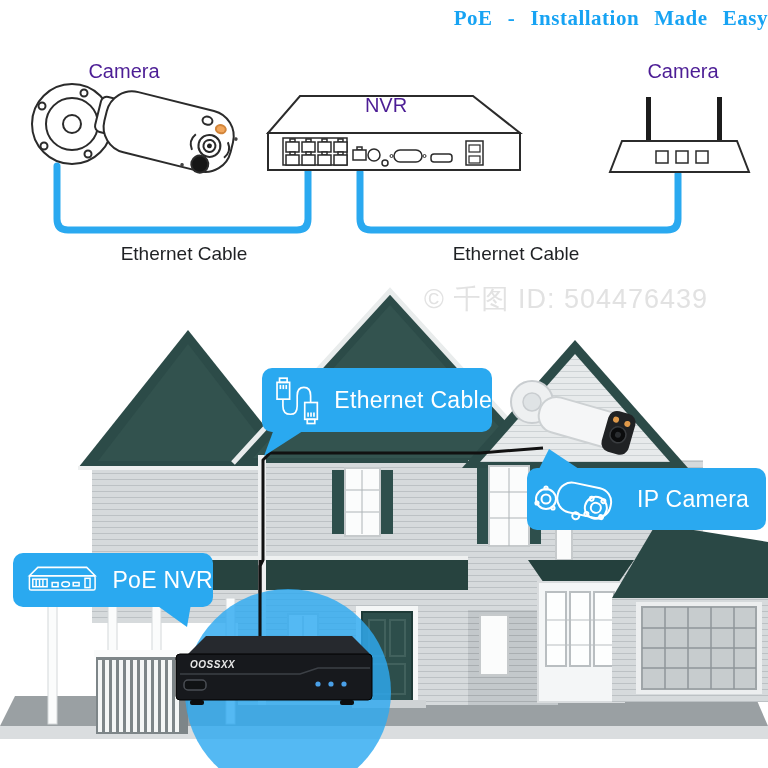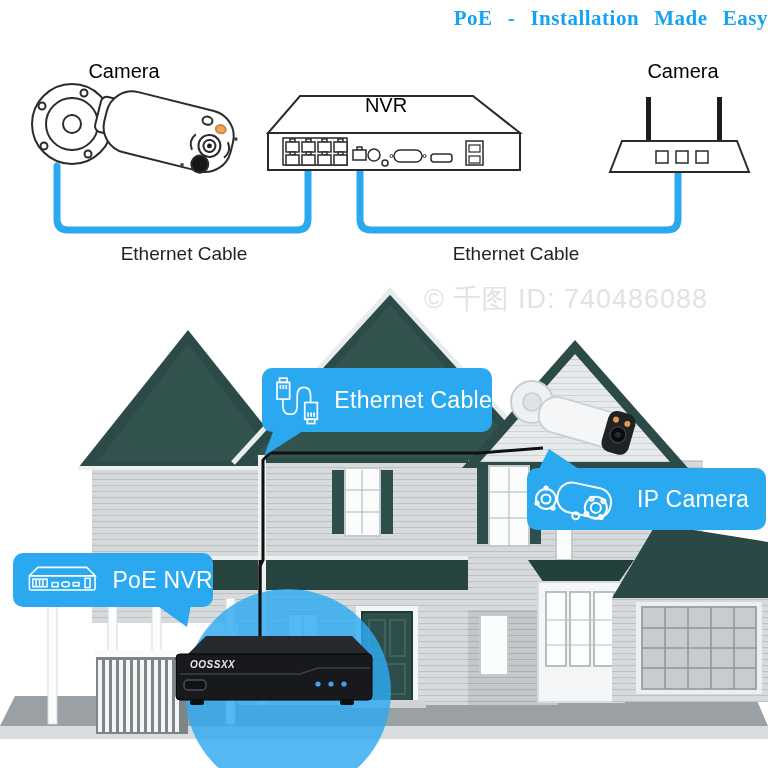--- a/index.html
+++ b/index.html
@@ -1,21 +1,21 @@
 <!DOCTYPE html>
 <html><head>
 <meta charset="utf-8">
 <style>
   html,body{margin:0;padding:0;background:#fff;}
   .stage{position:relative;width:768px;height:768px;background:#ffffff;overflow:hidden;
          font-family:"Liberation Sans",sans-serif;}
   .page-title{position:absolute;top:6px;left:0;width:768px;text-align:right;
     font-family:"Liberation Serif",serif;font-weight:bold;font-size:21px;
     color:#17a3f3;word-spacing:0.45em;letter-spacing:0.5px;}
-  .dev-label{position:absolute;transform:translateX(-50%);font-size:20px;color:#000000;white-space:nowrap;}
+  .dev-label{position:absolute;transform:translateX(-50%);font-size:20px;color:#4c1d95;white-space:nowrap;}
   .cable-label{position:absolute;transform:translateX(-50%);font-size:19px;color:#1f2124;white-space:nowrap;}
   .abs{position:absolute;}
   .watermark{position:absolute;left:424px;top:281px;font-size:27px;letter-spacing:1px;
     color:#e2e2e2;white-space:nowrap;z-index:3;pointer-events:none;}
   .callout{position:absolute;background:#2aa9f0;border-radius:10px;color:#fff;
     display:flex;align-items:center;z-index:5;}
   .callout .c-text{font-size:23px;letter-spacing:0.3px;white-space:nowrap;}
   .tail{position:absolute;overflow:visible;}
   .co-eth{left:262px;top:368px;width:230px;height:64px;}
   .co-cam{left:527px;top:468px;width:239px;height:62px;}
@@ -251,21 +251,21 @@
       <text x="190" y="668" font-size="10" font-weight="bold" font-style="italic" fill="#e8e8e8" letter-spacing="0.5" font-family="Liberation Sans, sans-serif">OOSSXX</text>
       <rect x="184" y="680" width="22" height="10" rx="4" fill="#101214" stroke="#4a4e54" stroke-width="1.5"></rect>
       <circle cx="318" cy="684" r="2.6" fill="#4aa0e8"></circle>
       <circle cx="331" cy="684" r="2.6" fill="#4aa0e8"></circle>
       <circle cx="344" cy="684" r="2.6" fill="#4aa0e8"></circle>
       <rect x="190" y="700" width="14" height="5" rx="2" fill="#0c0d0f"></rect>
       <rect x="340" y="700" width="14" height="5" rx="2" fill="#0c0d0f"></rect>
     </g>
   </svg>
 
-  <div class="watermark">© 千图 ID: 740486088</div>
+  <div class="watermark">© 千图 ID: 504476439</div>
 
   <div class="callout co-eth">
     <svg class="tail" style="left:2px;bottom:-25px;" width="50" height="28" viewBox="0 0 50 28">
       <polygon points="10,0 42,0 0,27" fill="#2aa9f0"></polygon>
     </svg>
     <svg width="58" height="58" viewBox="0 0 60 58" style="margin-left:10px;" fill="none" stroke="#fff" stroke-width="2">
       <rect x="9" y="3" width="9" height="5"></rect>
       <rect x="6" y="8" width="15" height="20"></rect>
       <line x1="10" y1="11" x2="10" y2="16"></line>
         <line x1="13.5" y1="11" x2="13.5" y2="16"></line>

